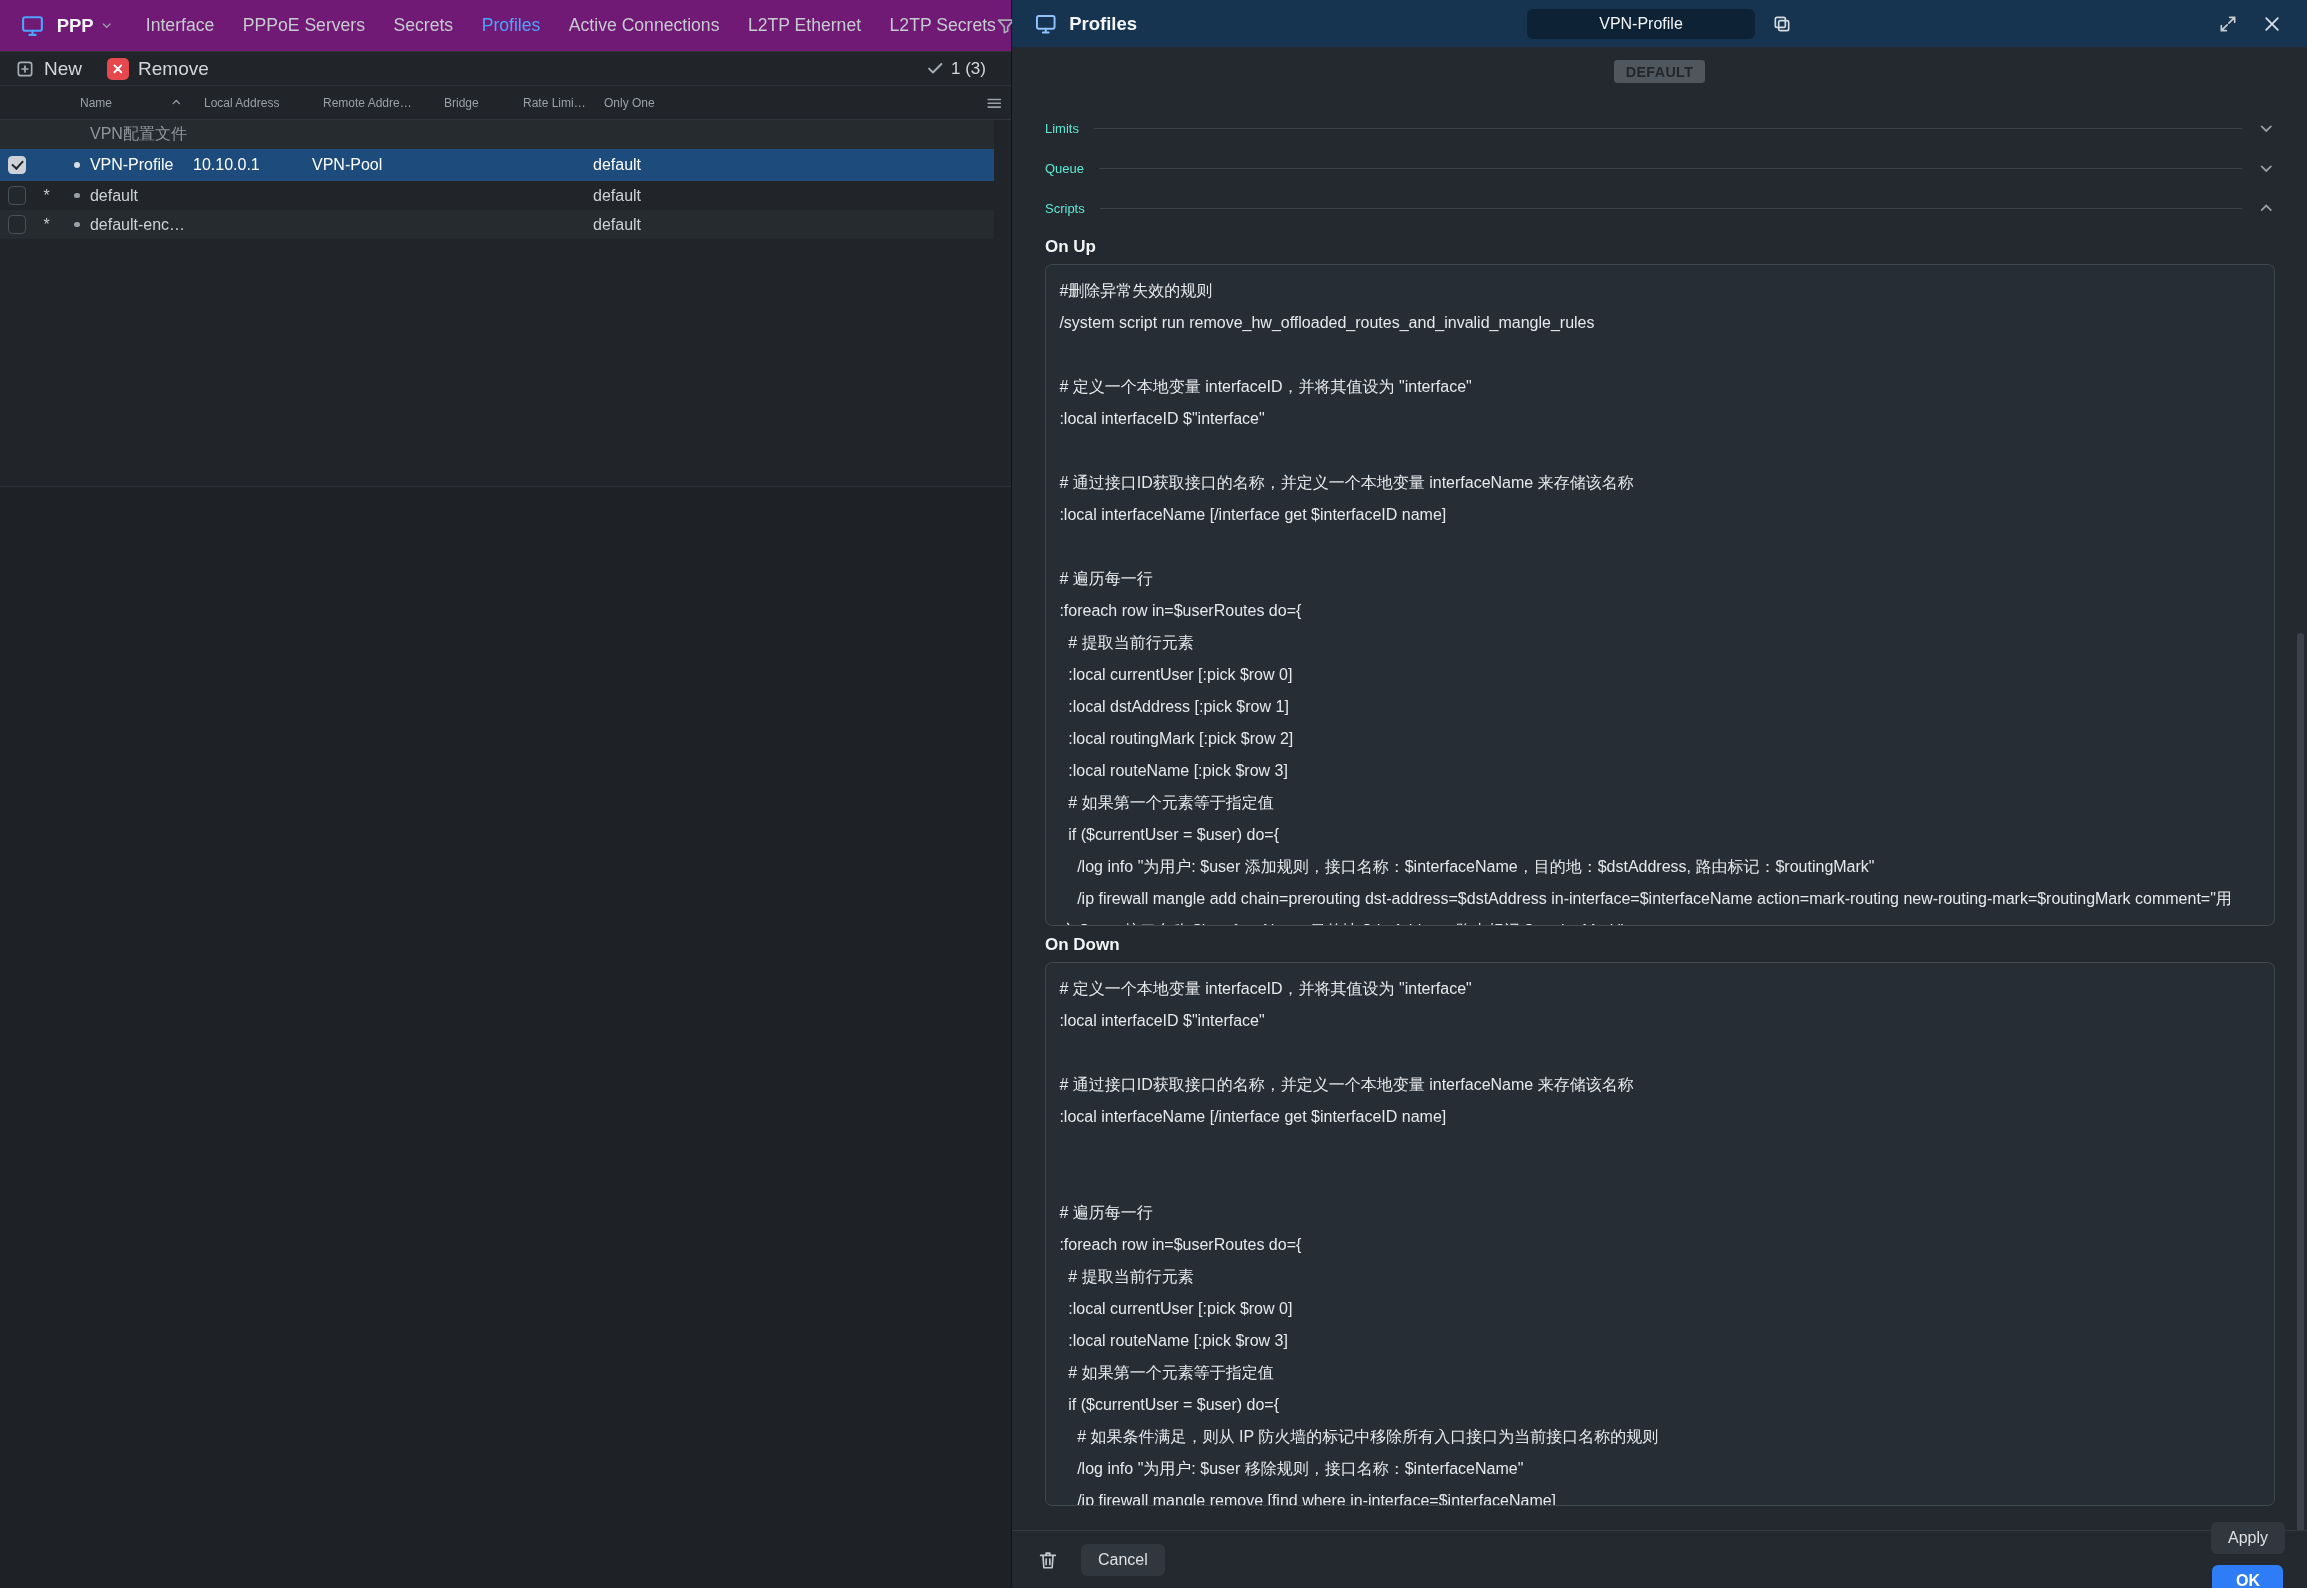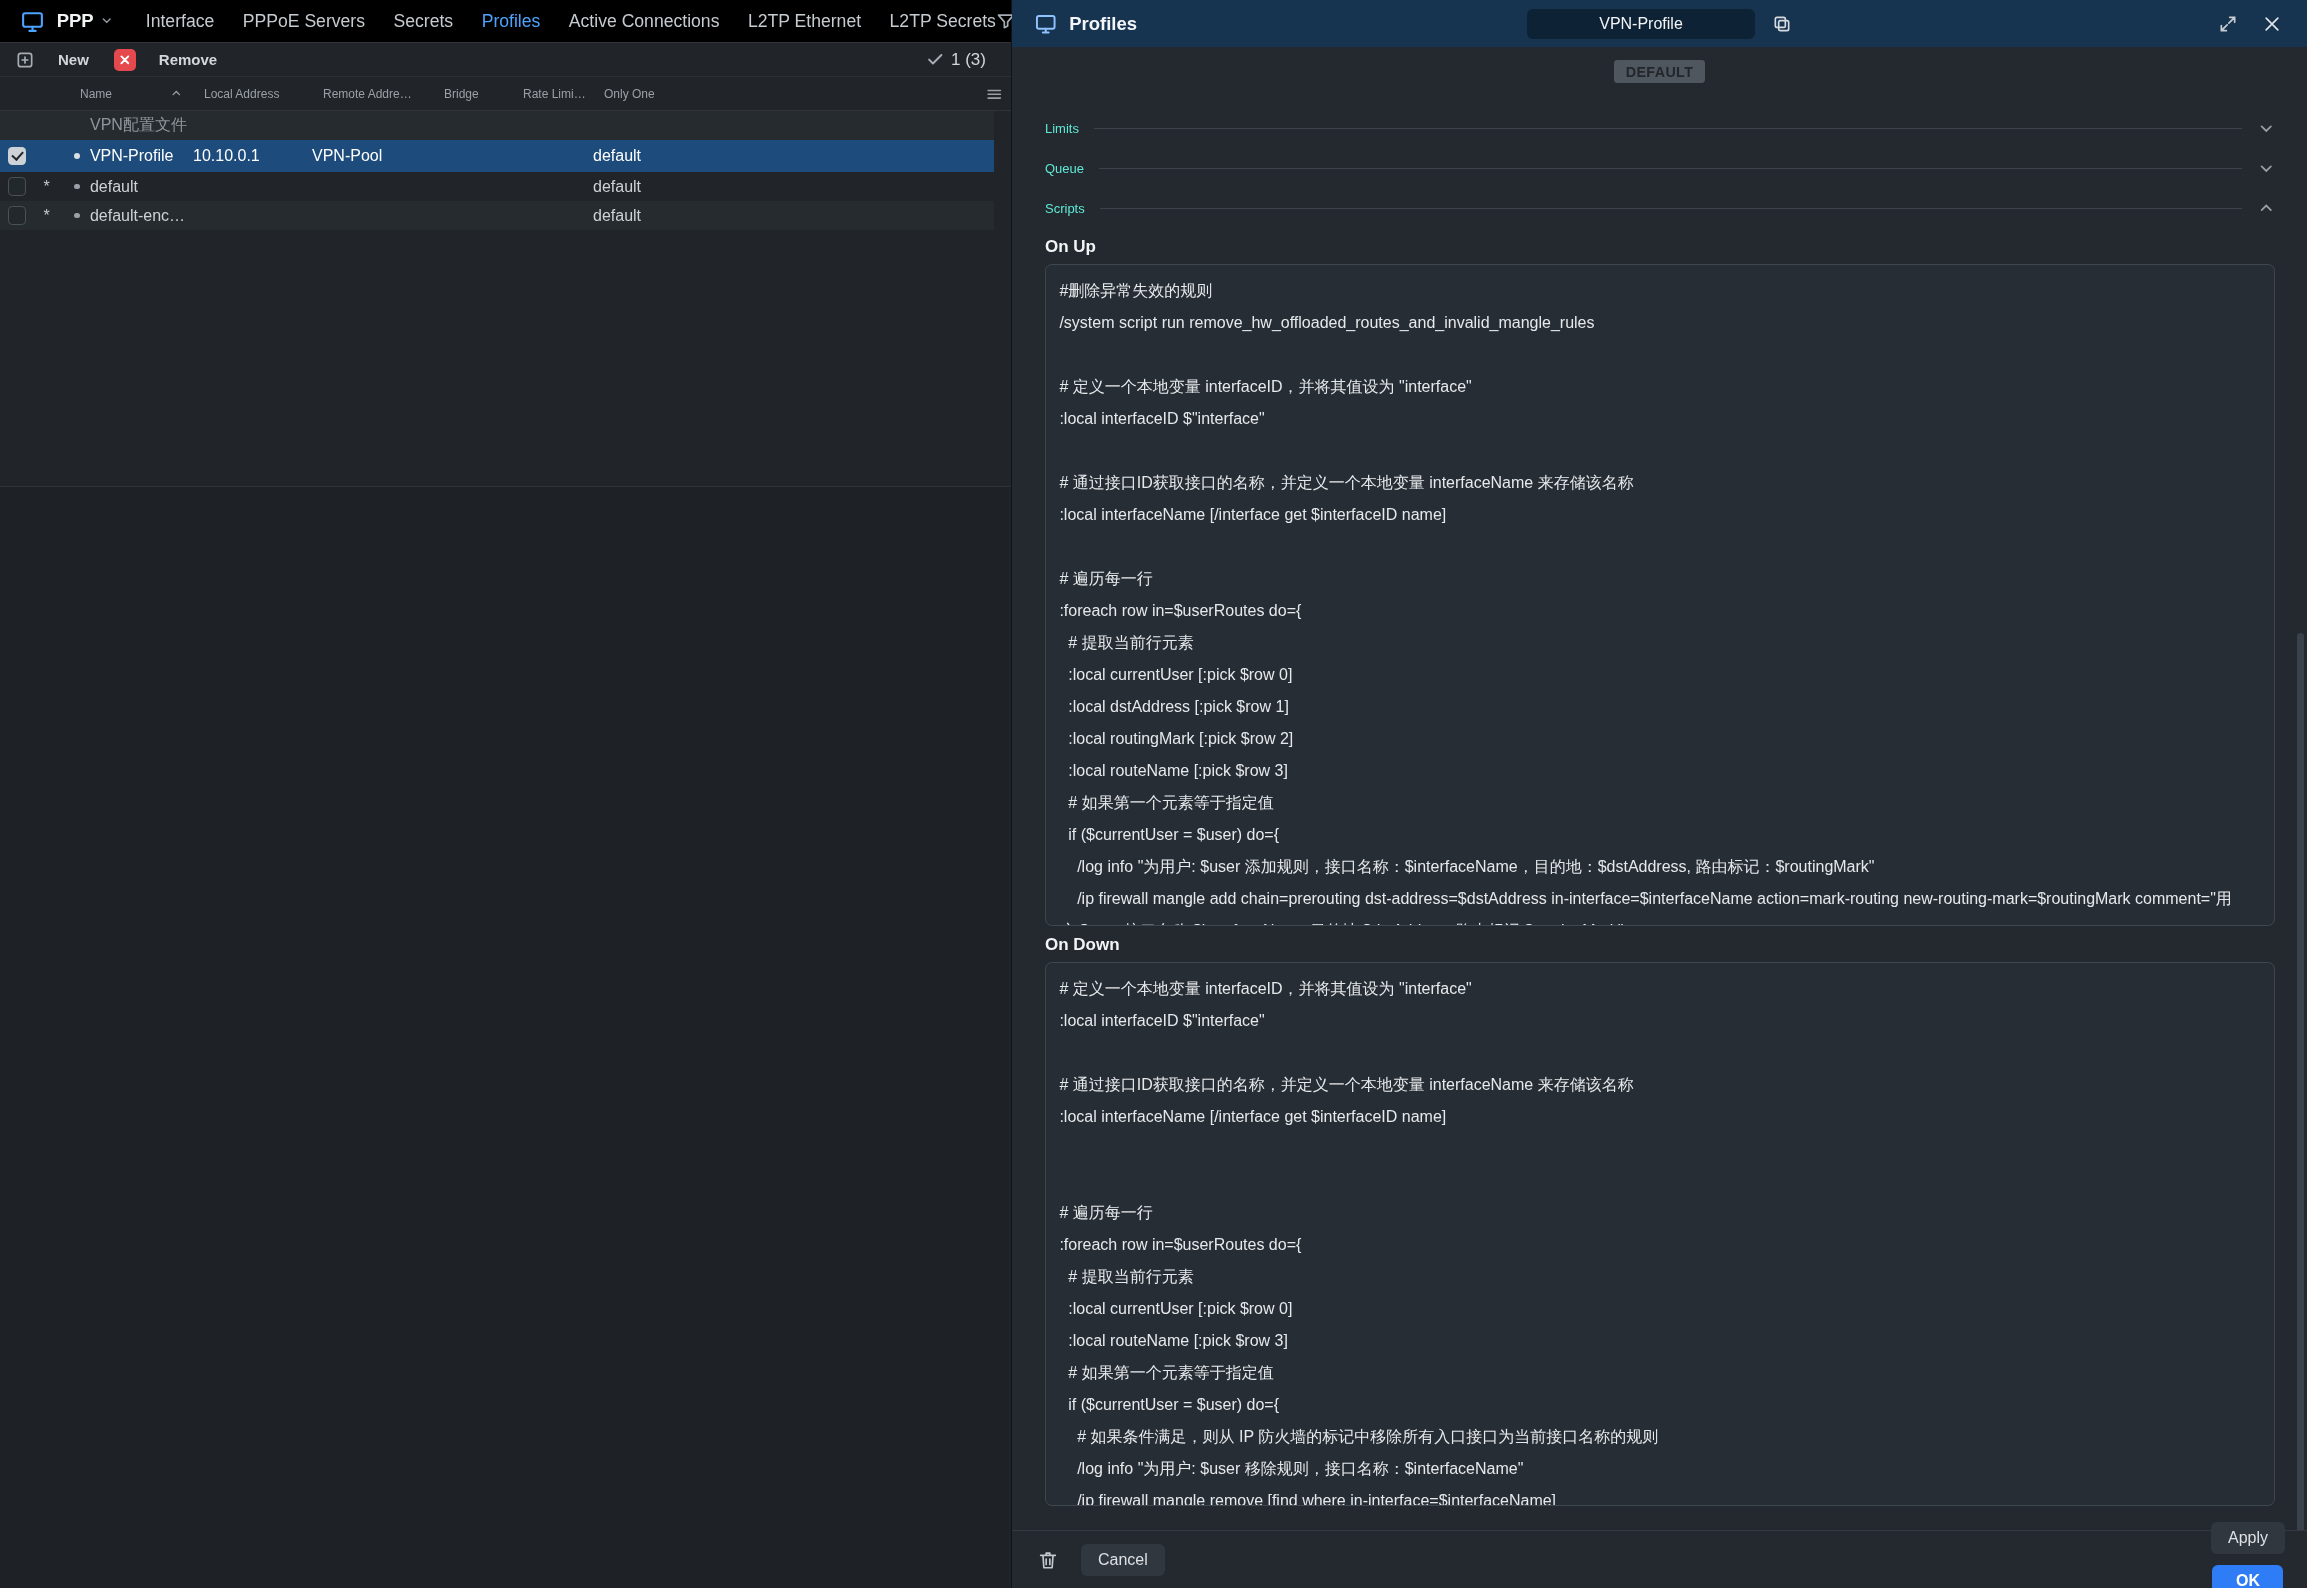--- a/index.html
+++ b/index.html
@@ -11,37 +11,37 @@
     -webkit-font-smoothing: antialiased;
   }
   .app { position: relative; width: 2307px; height: 1588px; }
 
   
   .panel-left {
     position: absolute; left: 0; top: 0; width: 1012px; height: 1588px;
     background: #212529; border-right: 0.8px solid #101317;
   }
   .nav {
-    height: 43px; display: flex; align-items: center;
-    padding: 0 20px; background: #000000; border-bottom: 0.8px solid #2e343a;
+    height: 52px; display: flex; align-items: center;
+    padding: 0 20px; background: #701a75; border-bottom: 0.8px solid #2e343a;
   }
   .nav .menu { display: flex; align-items: center; gap: 6.7px; margin-left: 11.7px; cursor: default; }
   .nav .menu-label { font-size: 18.5px; font-weight: 700; color: #f1f3f5; }
   .tabs { display: flex; align-items: center; gap: 28.5px; margin-left: 32px; flex: 1; }
   .tab { font-size: 17.6px; color: #c6cbd0; cursor: default; white-space: nowrap; }
   .tab.active { color: #4da3ff; }
   .nav-right { display: flex; align-items: center; gap: 25px; padding-right: 13.4px; }
   .icon-btn { display: inline-flex; align-items: center; justify-content: center; cursor: default; }
 
   .toolbar {
     height: 34px; display: flex; align-items: center; gap: 25px;
     padding: 0 15px; border-bottom: 0.8px solid #2a3036;
   }
-  .tool-btn { display: inline-flex; align-items: center; gap: 23px; font-size: 15px; color: #d3d7db;
-    background: none; border: none; font-family: inherit; cursor: default; font-weight: bold; }
+  .tool-btn { display: inline-flex; align-items: center; gap: 9px; font-size: 19px; color: #d3d7db;
+    background: none; border: none; font-family: inherit; cursor: default; }
   .remove-badge {
     width: 22px; height: 22px; border-radius: 5px; background: #e5484d;
     display: inline-flex; align-items: center; justify-content: center;
   }
   .sel-count { margin-left: auto; display: inline-flex; align-items: center; gap: 6.7px;
     font-size: 17px; color: #d3d7db; padding-right: 10px; }
 
   .tgrid { display: grid; grid-template-columns: 34px 25px 124px 119px 121px 79px 81px 1fr; align-items: center; }
   .thead {
     position: relative; height: 34px; font-size: 12px; color: #9aa0a7;

